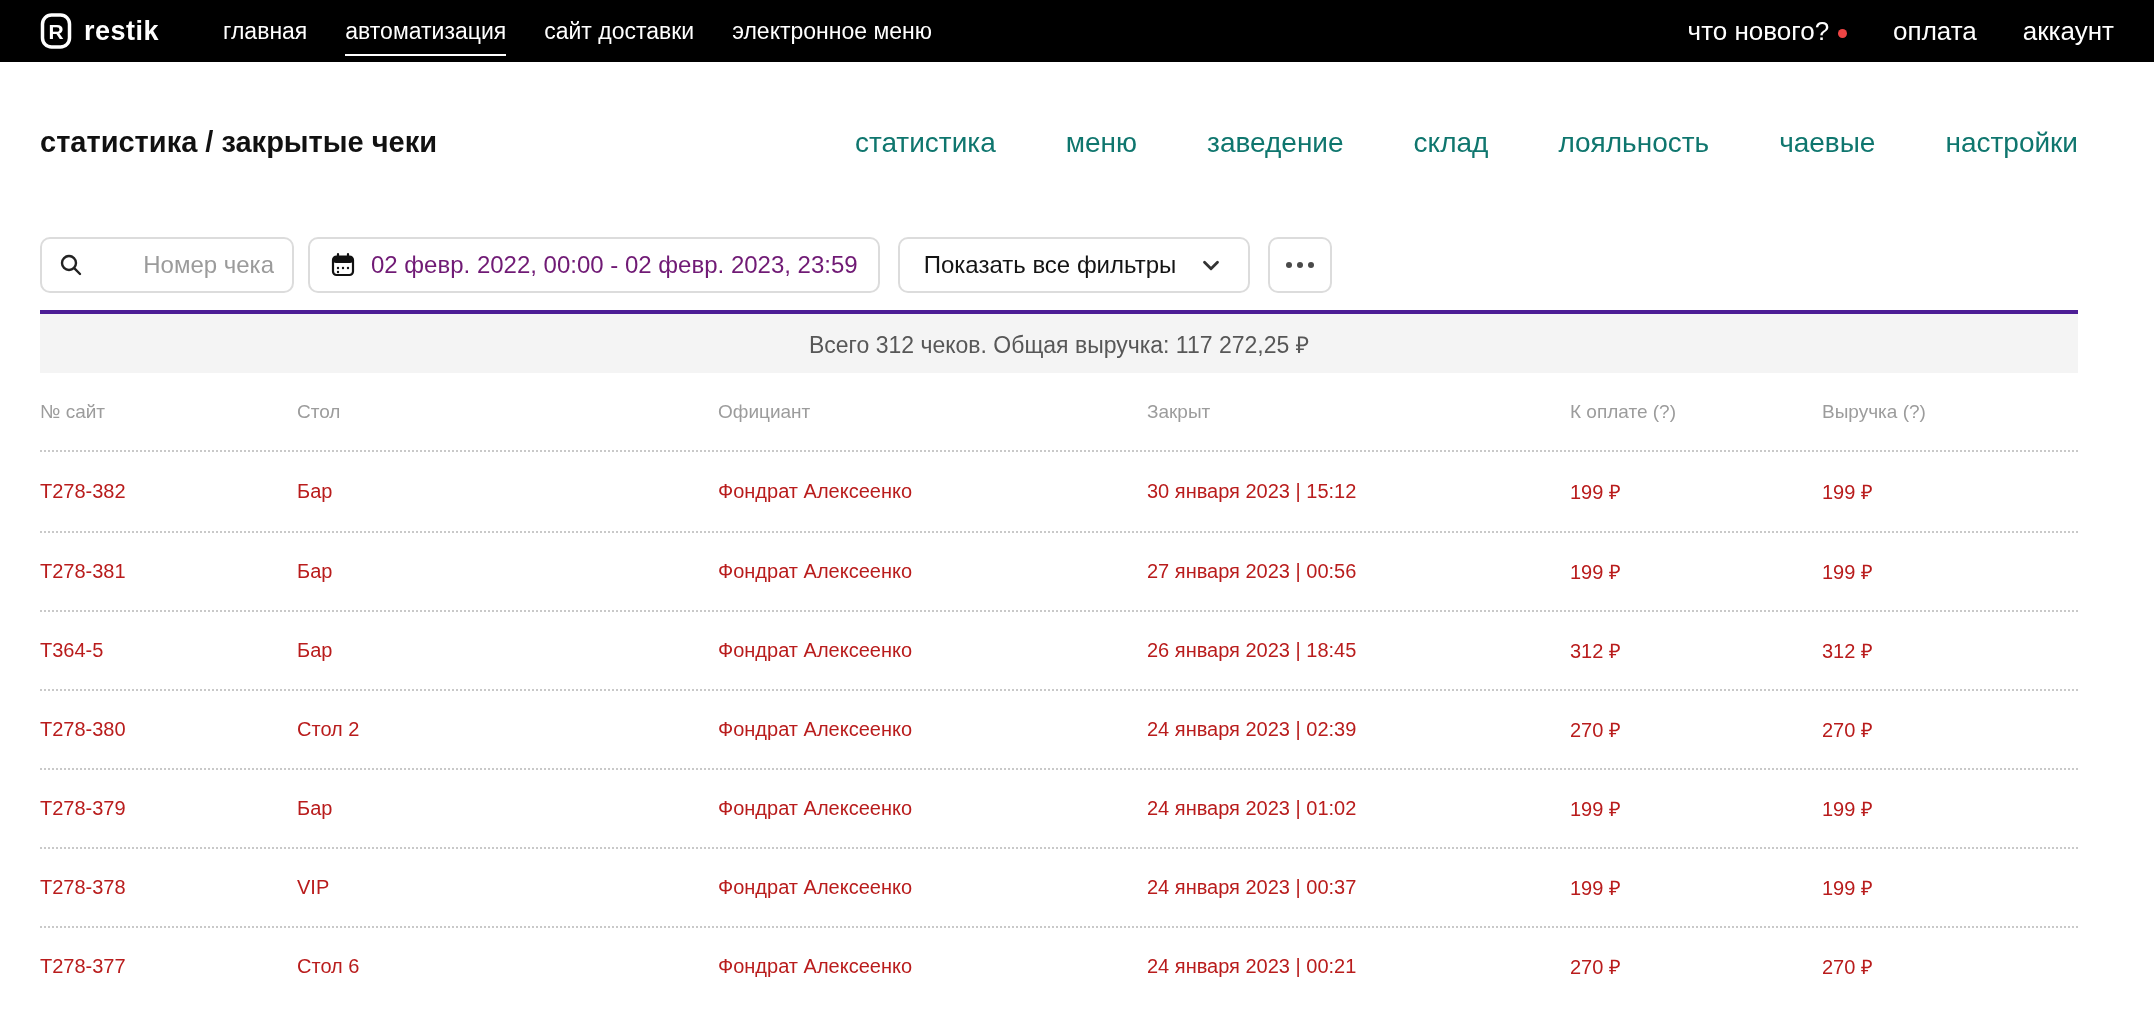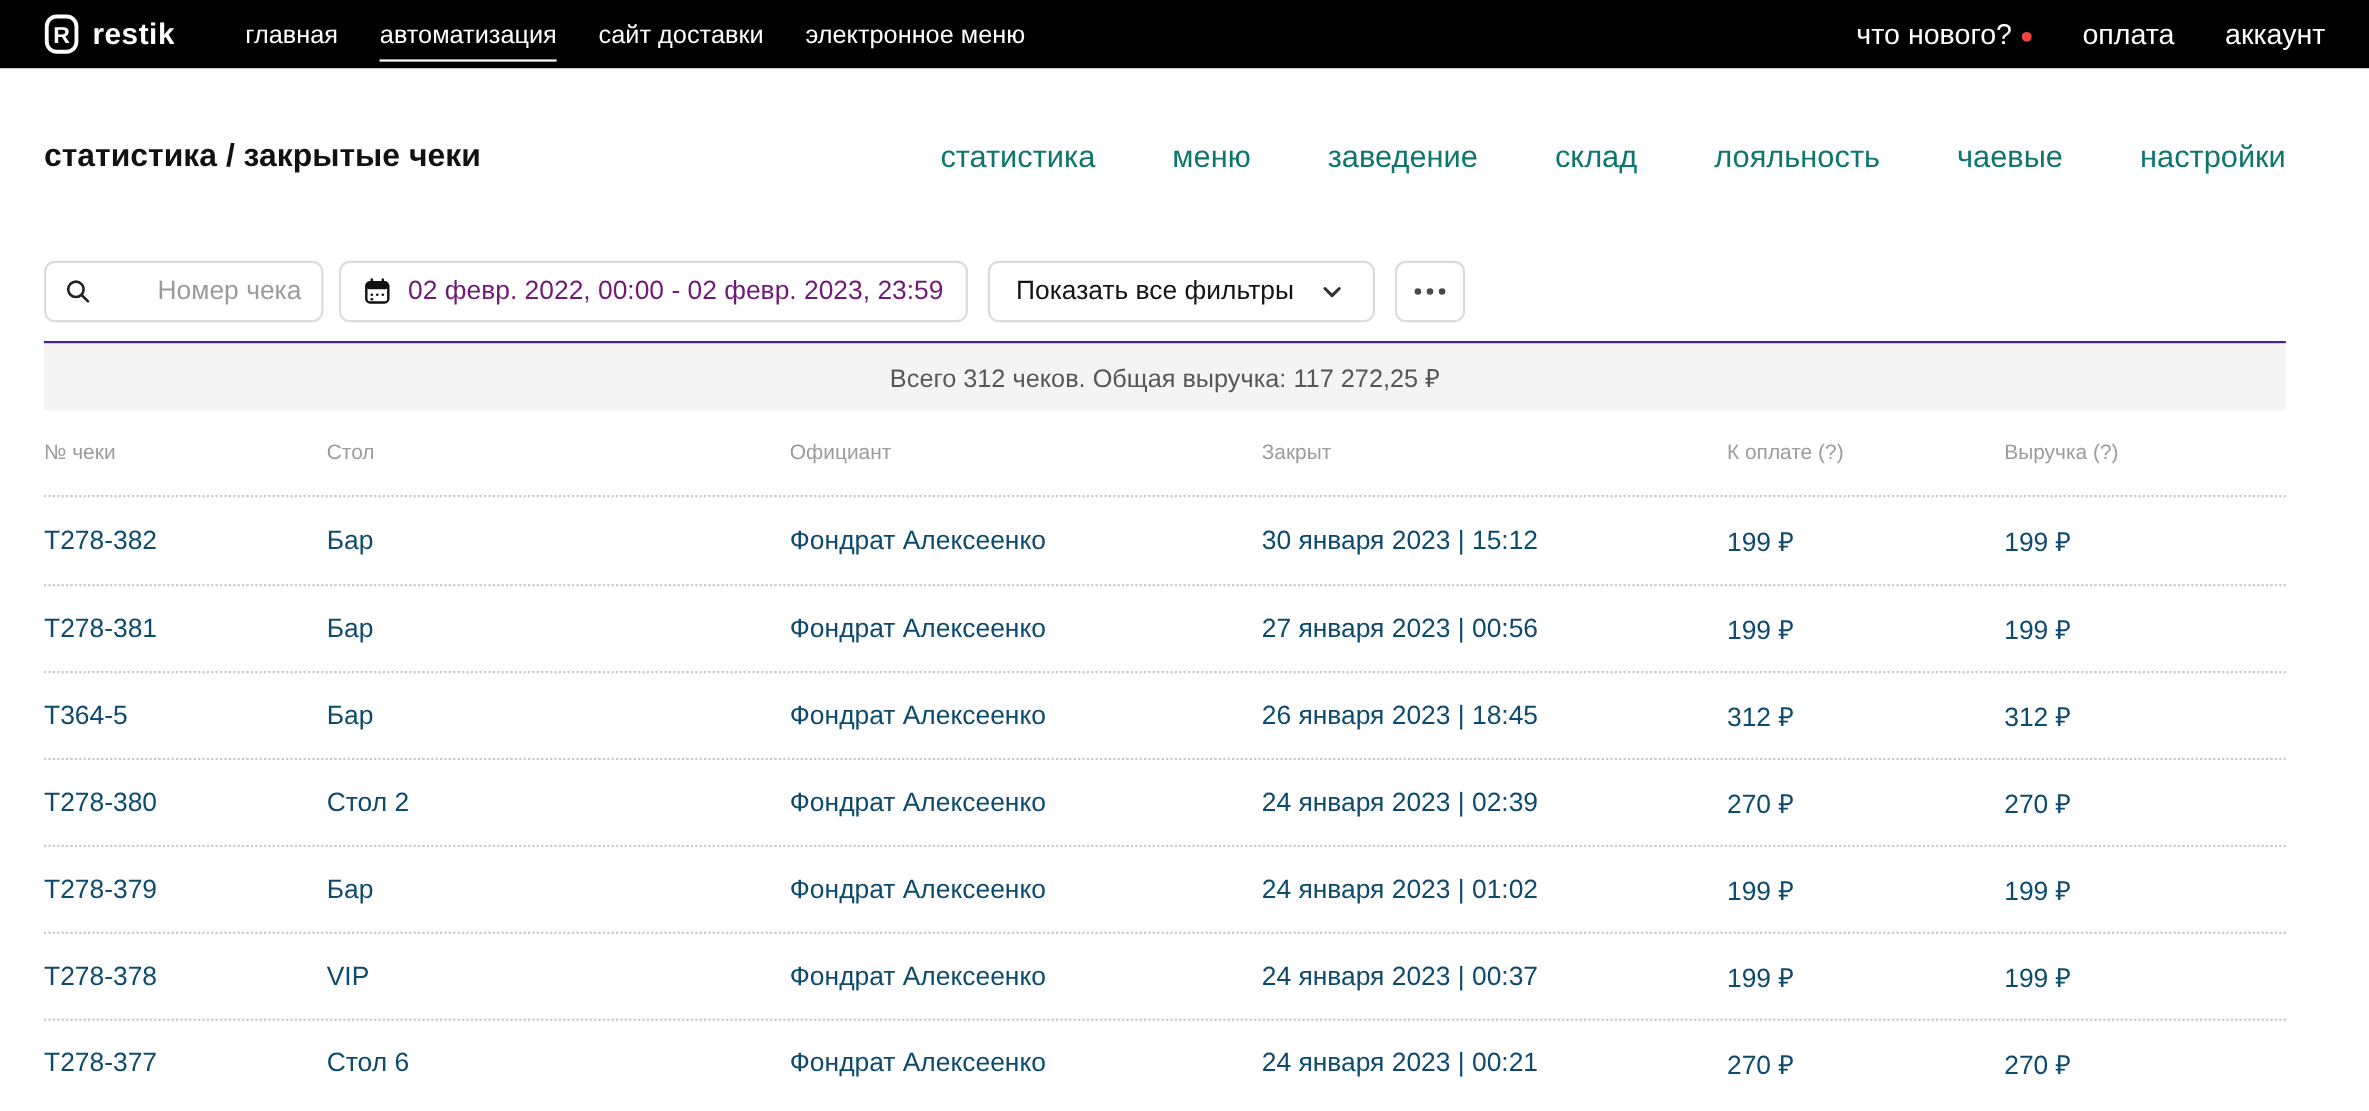--- a/index.html
+++ b/index.html
@@ -49,34 +49,34 @@
   }
   .search-box input::placeholder { color:#9b9b9b; }
   .date-box { margin-left:14px; padding:0 20px; gap:15px; font-size:24px; color:#701a75; cursor:pointer; }
   .filters-btn { margin-left:18px; padding:0 24px; gap:22px; font-size:24px; color:#141414; cursor:pointer; }
   .more-btn { margin-left:18px; width:64px; justify-content:center; gap:5px; cursor:pointer; }
   .more-btn .dot { width:6px; height:6px; border-radius:50%; background:#4a4a4a; }
 
   
   .summary-bar {
     margin:17px 76px 0 40px; height:63px;
-    background:#f4f4f4; border-top:2px solid #4c1d95;
+    background:#f4f4f4; border-top:4px solid #4c1d95;
     display:flex; align-items:center; justify-content:center;
     font-size:23px; color:#575757;
   }
 
   
   .table { margin:0 76px 0 40px; }
   .thead, .trow {
     display:grid;
     grid-template-columns:257px 421px 429px 423px 252px 1fr;
     align-items:center; height:79px;
   }
   .thead { font-size:19px; color:#9c9c9c; border-bottom:2px dotted #c9c9c9; }
-  .trow { font-size:24px; color:#0c4a6e; }
+  .trow { font-size:20px; color:#b91c1c; }
   .trow + .trow { border-top:2px dotted #c9c9c9; }
 
   svg { display:block; }
 </style>
 </head>
 <body>
 
 <header class="topbar">
   <div class="logo">
     <span>
@@ -162,21 +162,21 @@
     </span>
   </button>
 </div>
 
 <div class="summary-bar">
   <span>Всего 312 чеков. Общая выручка: 117 272,25 ₽</span>
 </div>
 
 <div class="table">
   <div class="thead">
-      <div class="th">№ чеки</div>
+      <div class="th">№ сайт</div>
       <div class="th">Стол</div>
       <div class="th">Официант</div>
       <div class="th">Закрыт</div>
       <div class="th">К оплате (?)</div>
       <div class="th">Выручка (?)</div>
     </div>
   <div>
       <div class="trow">
         <div class="td">T278-382</div>
         <div class="td">Бар</div>

